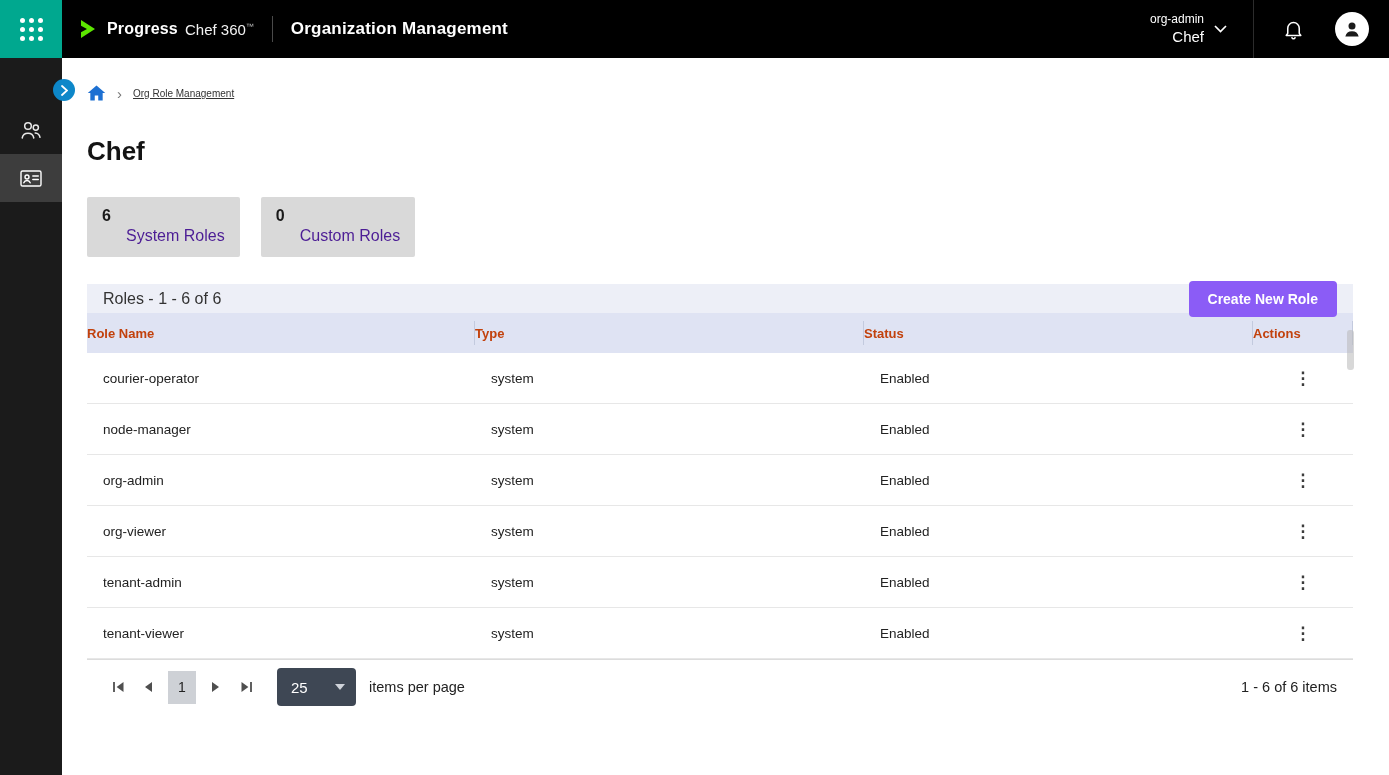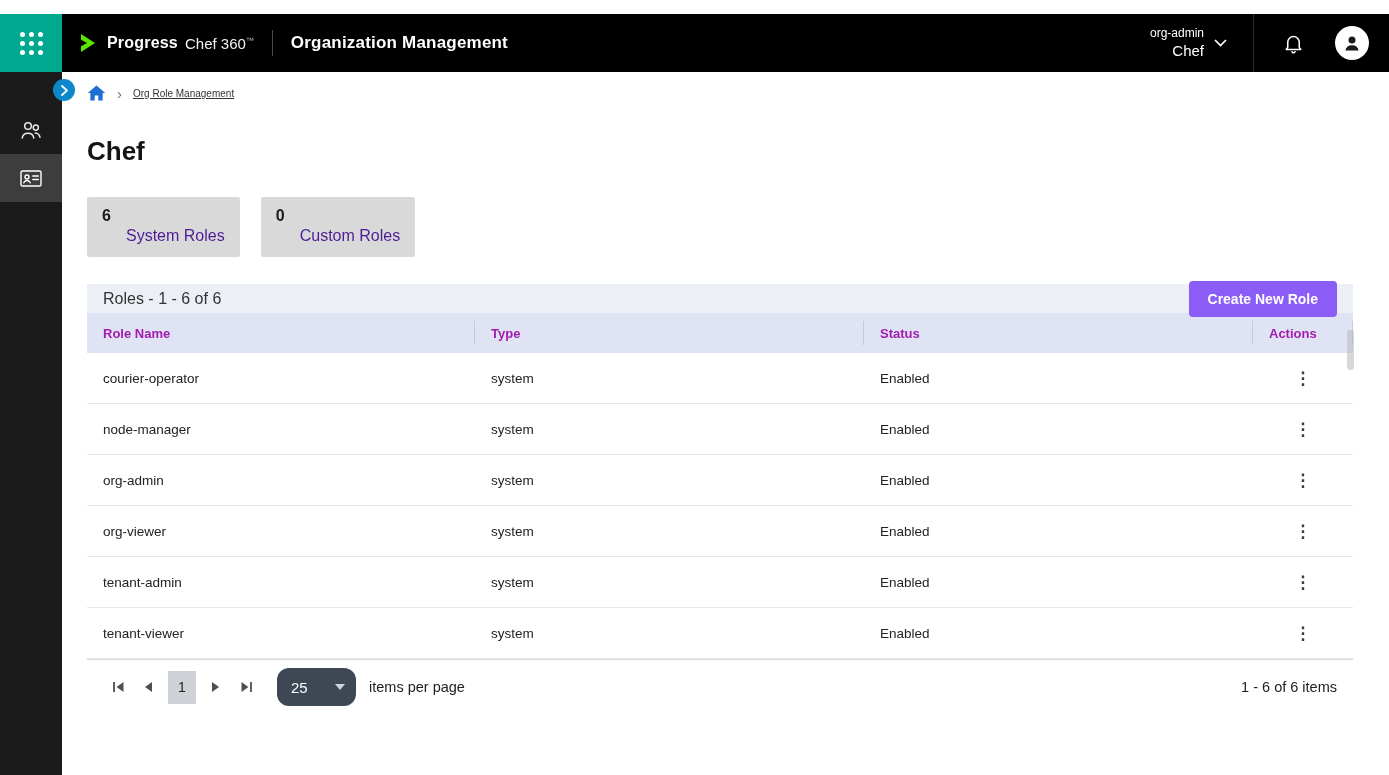--- a/index.html
+++ b/index.html
@@ -6,21 +6,21 @@
   html,body { width:1389px; height:775px; }
   body {
     font-family: "Liberation Sans", sans-serif;
     background:#ffffff;
     color:#222;
     overflow:hidden;
   }
 
   
   .header {
-    position:fixed; top:14px; left:0; right:0; height:58px;
+    position:fixed; top:0; left:0; right:0; height:58px;
     background:#000; color:#fff;
     display:flex; align-items:center; z-index:20;
   }
   .app-grid-btn {
     width:62px; height:58px; background:#00a88f; flex:0 0 62px;
     display:grid; place-items:center; cursor:pointer;
   }
   .dots { display:grid; grid-template-columns:repeat(3,5px); grid-gap:4px; }
   .dots span { width:5px; height:5px; background:#fff; border-radius:50%; }
   .logo-area { display:flex; align-items:center; gap:7px; margin-left:16px; }
@@ -73,42 +73,42 @@
   }
   .roles-title { font-size:16px; color:#333; }
   .create-btn {
     background:#8b5cf6; color:#fff; border:none; border-radius:4px;
     height:36px; padding:0 19px; font-size:14px; font-weight:700;
     font-family:"Liberation Sans", sans-serif; cursor:pointer;
   }
   .grid-row { display:grid; grid-template-columns:388px 389px 389px minmax(0,1fr); }
   .thead { background:#dfe3f3; height:40px; align-items:center; }
   .th {
-    font-size:13px; font-weight:700; color:#a21caf; padding-left:16px;
+    font-size:13px; font-weight:700; color:#c2410c; padding-left:0;
     border-right:1px solid #c3cade; height:24px; display:flex; align-items:center;
   }
   .th:last-child { border-right:1px solid #c3cade; }
   .tr { height:51px; align-items:center; border-bottom:1px solid #e7e7e7; background:#fff; }
   .td { font-size:13.5px; color:#222; padding-left:16px; }
   .td-actions { display:flex; justify-content:center; padding-left:0; }
   .kebab { font-size:17px; font-weight:700; color:#3c3c3c; cursor:pointer; line-height:1; padding:4px 8px; }
   .scroll-strip { position:absolute; right:-1px; top:46px; width:7px; height:40px; background:#b8b8b8; border-radius:3px; opacity:.55; }
 
   
   .pagination {
     height:55px; display:flex; align-items:center; padding:0 16px;
     border-top:1px solid #dcdcdc; background:#fff;
   }
   .pg-btn { background:none; border:none; cursor:pointer; display:grid; place-items:center; width:30px; height:30px; }
   .pg-current {
     width:28px; height:33px; background:#ced1d6; display:grid; place-items:center;
     font-size:14px; color:#222; margin:0 5px; cursor:pointer;
   }
   .page-size {
-    margin-left:16px; background:#3e4754; color:#fff; border-radius:12px;
+    margin-left:16px; background:#3e4754; color:#fff; border-radius:4px;
     height:38px; min-width:79px; display:flex; align-items:center;
     justify-content:space-between; padding:0 11px 0 14px; cursor:pointer;
   }
   .page-size-value { font-size:15px; }
   .caret-down { width:0; height:0; border-left:5px solid transparent; border-right:5px solid transparent; border-top:6px solid #cfd3da; }
   .per-page-label { margin-left:13px; font-size:14.5px; color:#222; }
   .range-label { margin-left:auto; font-size:14.5px; color:#222; }
 </style>
 </head>
 <body>

